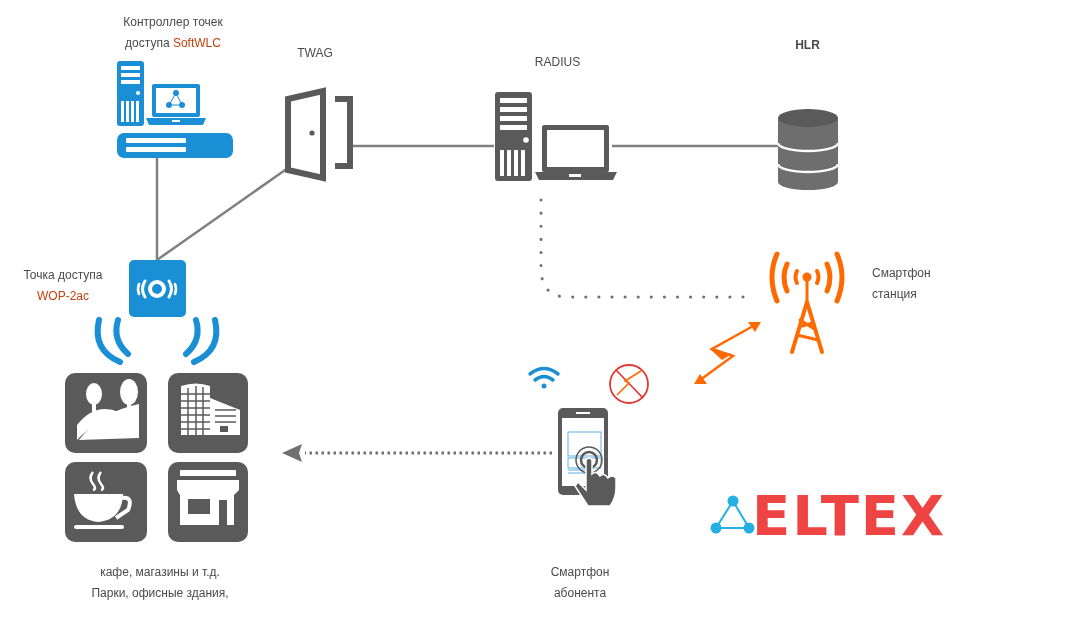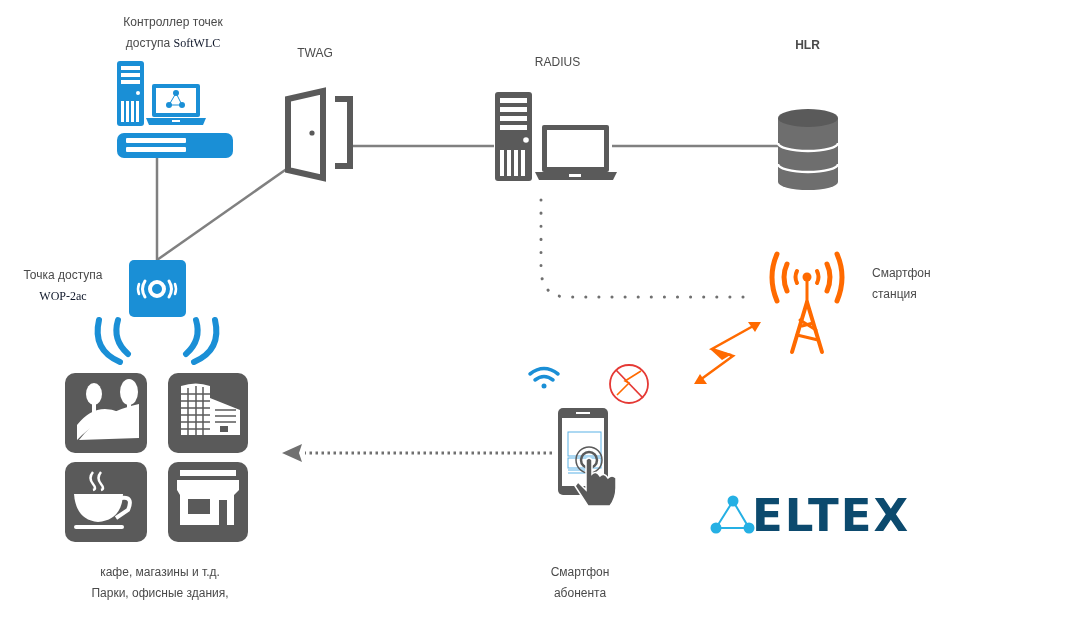--- a/index.html
+++ b/index.html
@@ -1,23 +1,23 @@
 <!DOCTYPE html>
 <html><head>
   <meta charset="utf-8">
   <style>
     html, body { margin: 0; padding: 0; background: #ffffff; }
     body { width: 1088px; height: 619px; position: relative; overflow: hidden;
            font-family: "Liberation Sans", "DejaVu Sans", sans-serif; color: #444; }
     .lbl { position: absolute; font-size: 12px; color: #4a4a4a; line-height: 21px; white-space: nowrap; }
     .center { text-align: center; }
-    .blue { color: #0f172a; font-family: Liberation Serif, serif; }
+    .blue { color: #c2410c; }
     svg.canvas { position: absolute; left: 0; top: 0; }
-    .logo-text { position: absolute; left: 752px; top: 492px; font-size: 45px; font-weight: bold;
-                 letter-spacing: 2px; color: #0c4a6e; font-family: "DejaVu Sans", sans-serif; line-height: 48px; }
+    .logo-text { position: absolute; left: 752px; top: 492px; font-size: 56px; font-weight: bold;
+                 letter-spacing: 2px; color: #ef4444; font-family: "DejaVu Sans", sans-serif; line-height: 48px; }
   </style>
 </head>
 <body>
 
 <svg class="canvas" width="1088" height="619" viewBox="0 0 1088 619">
 
   <line x1="157" y1="158" x2="157" y2="262" stroke="#808080" stroke-width="2.5"></line>
   <line x1="157" y1="260" x2="288" y2="168" stroke="#808080" stroke-width="2.5"></line>
   <line x1="352" y1="146" x2="494" y2="146" stroke="#808080" stroke-width="2.5"></line>
   <line x1="612" y1="146" x2="778" y2="146" stroke="#808080" stroke-width="2.5"></line>

